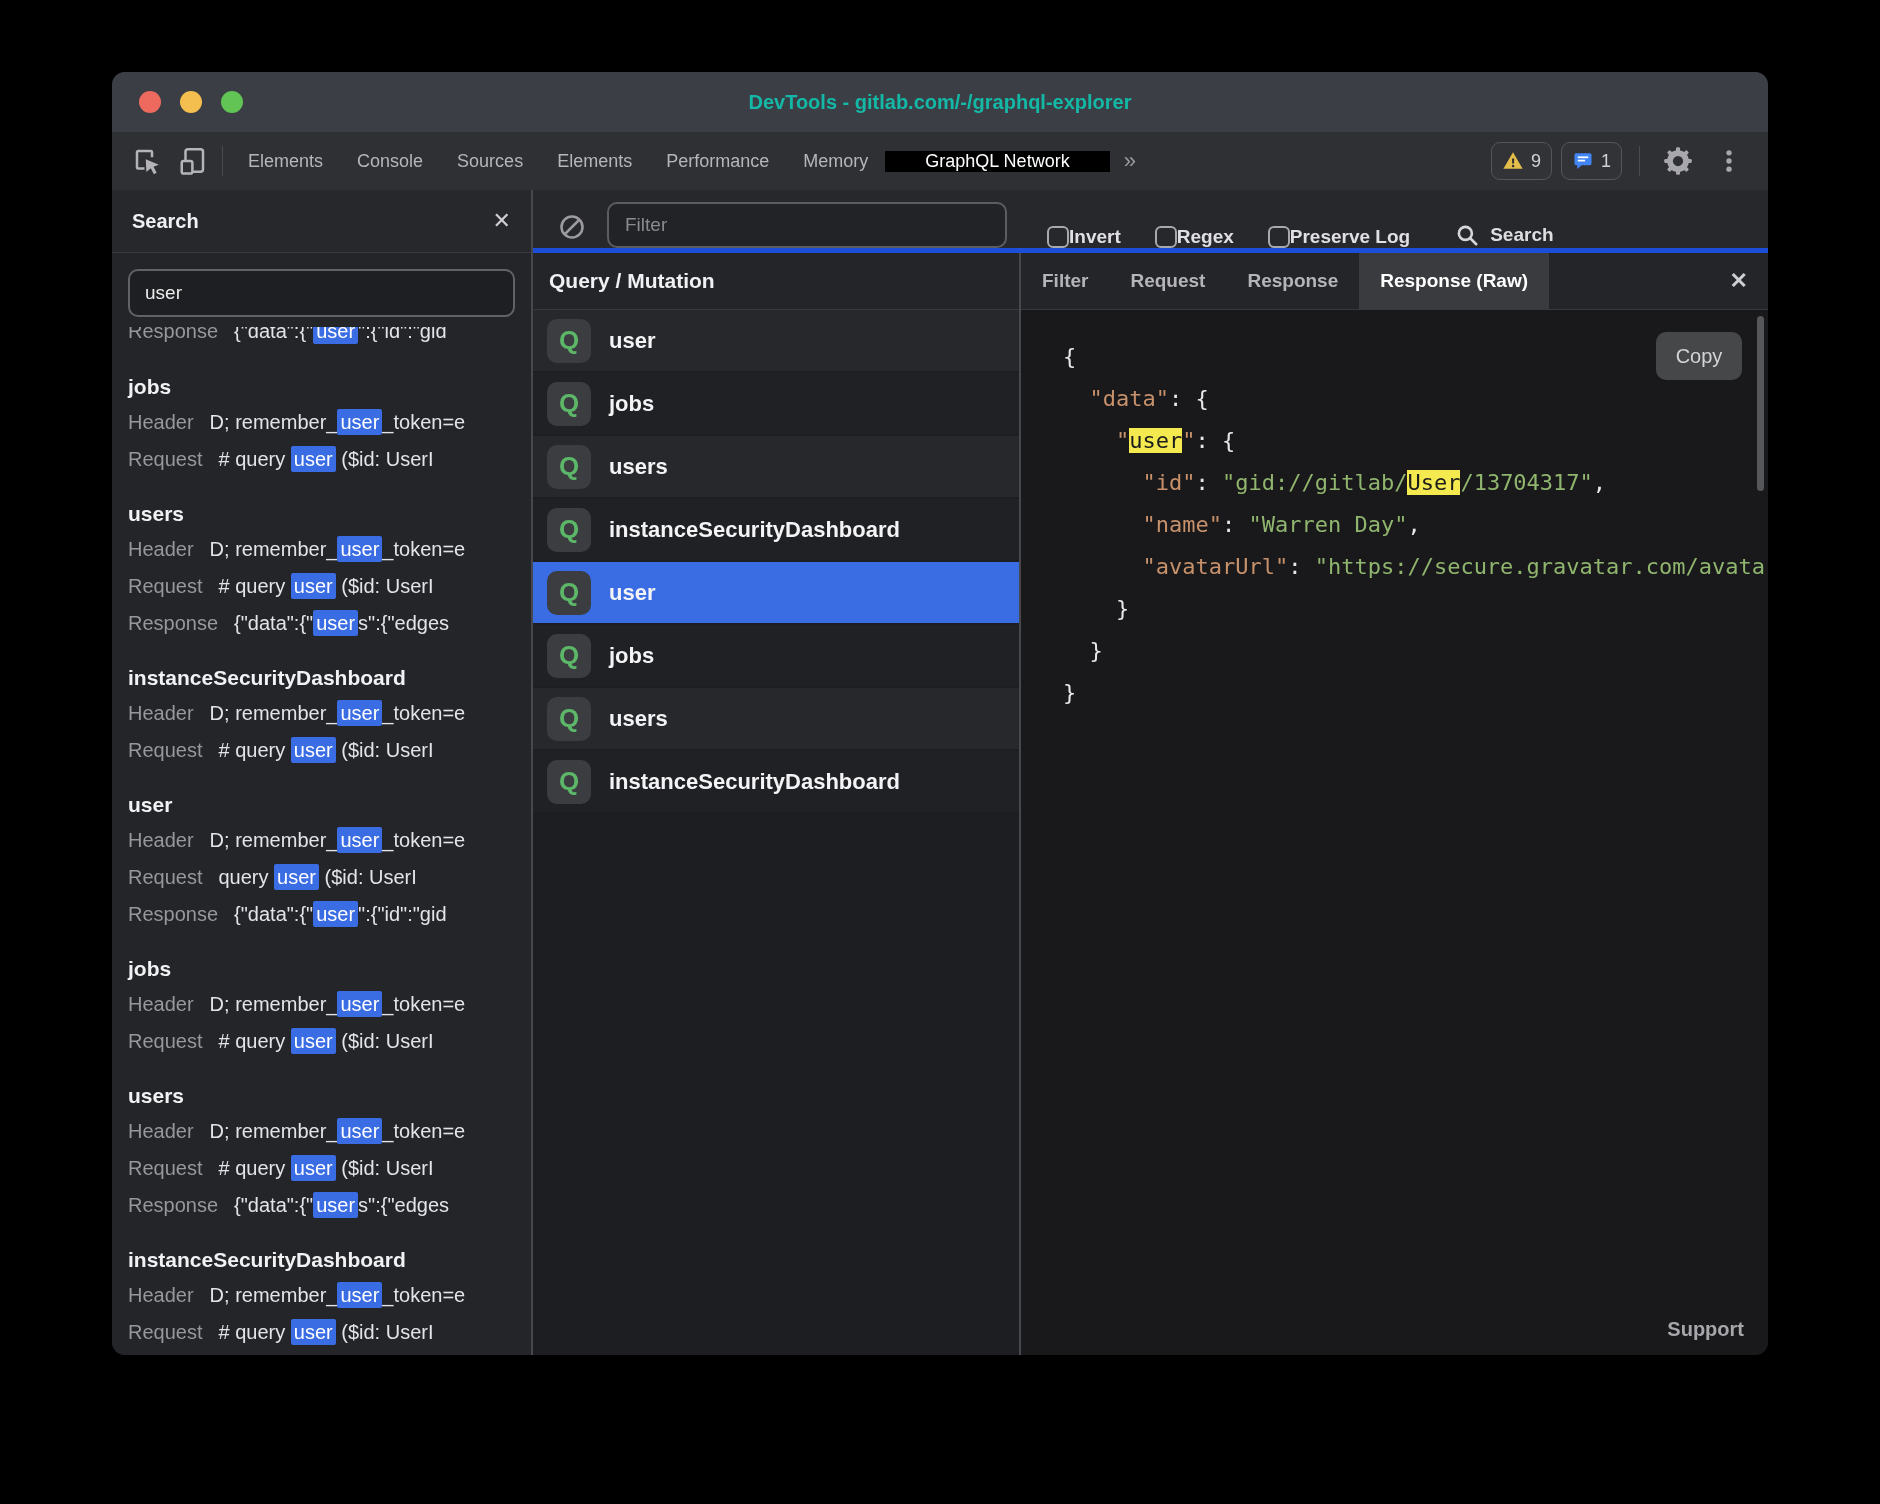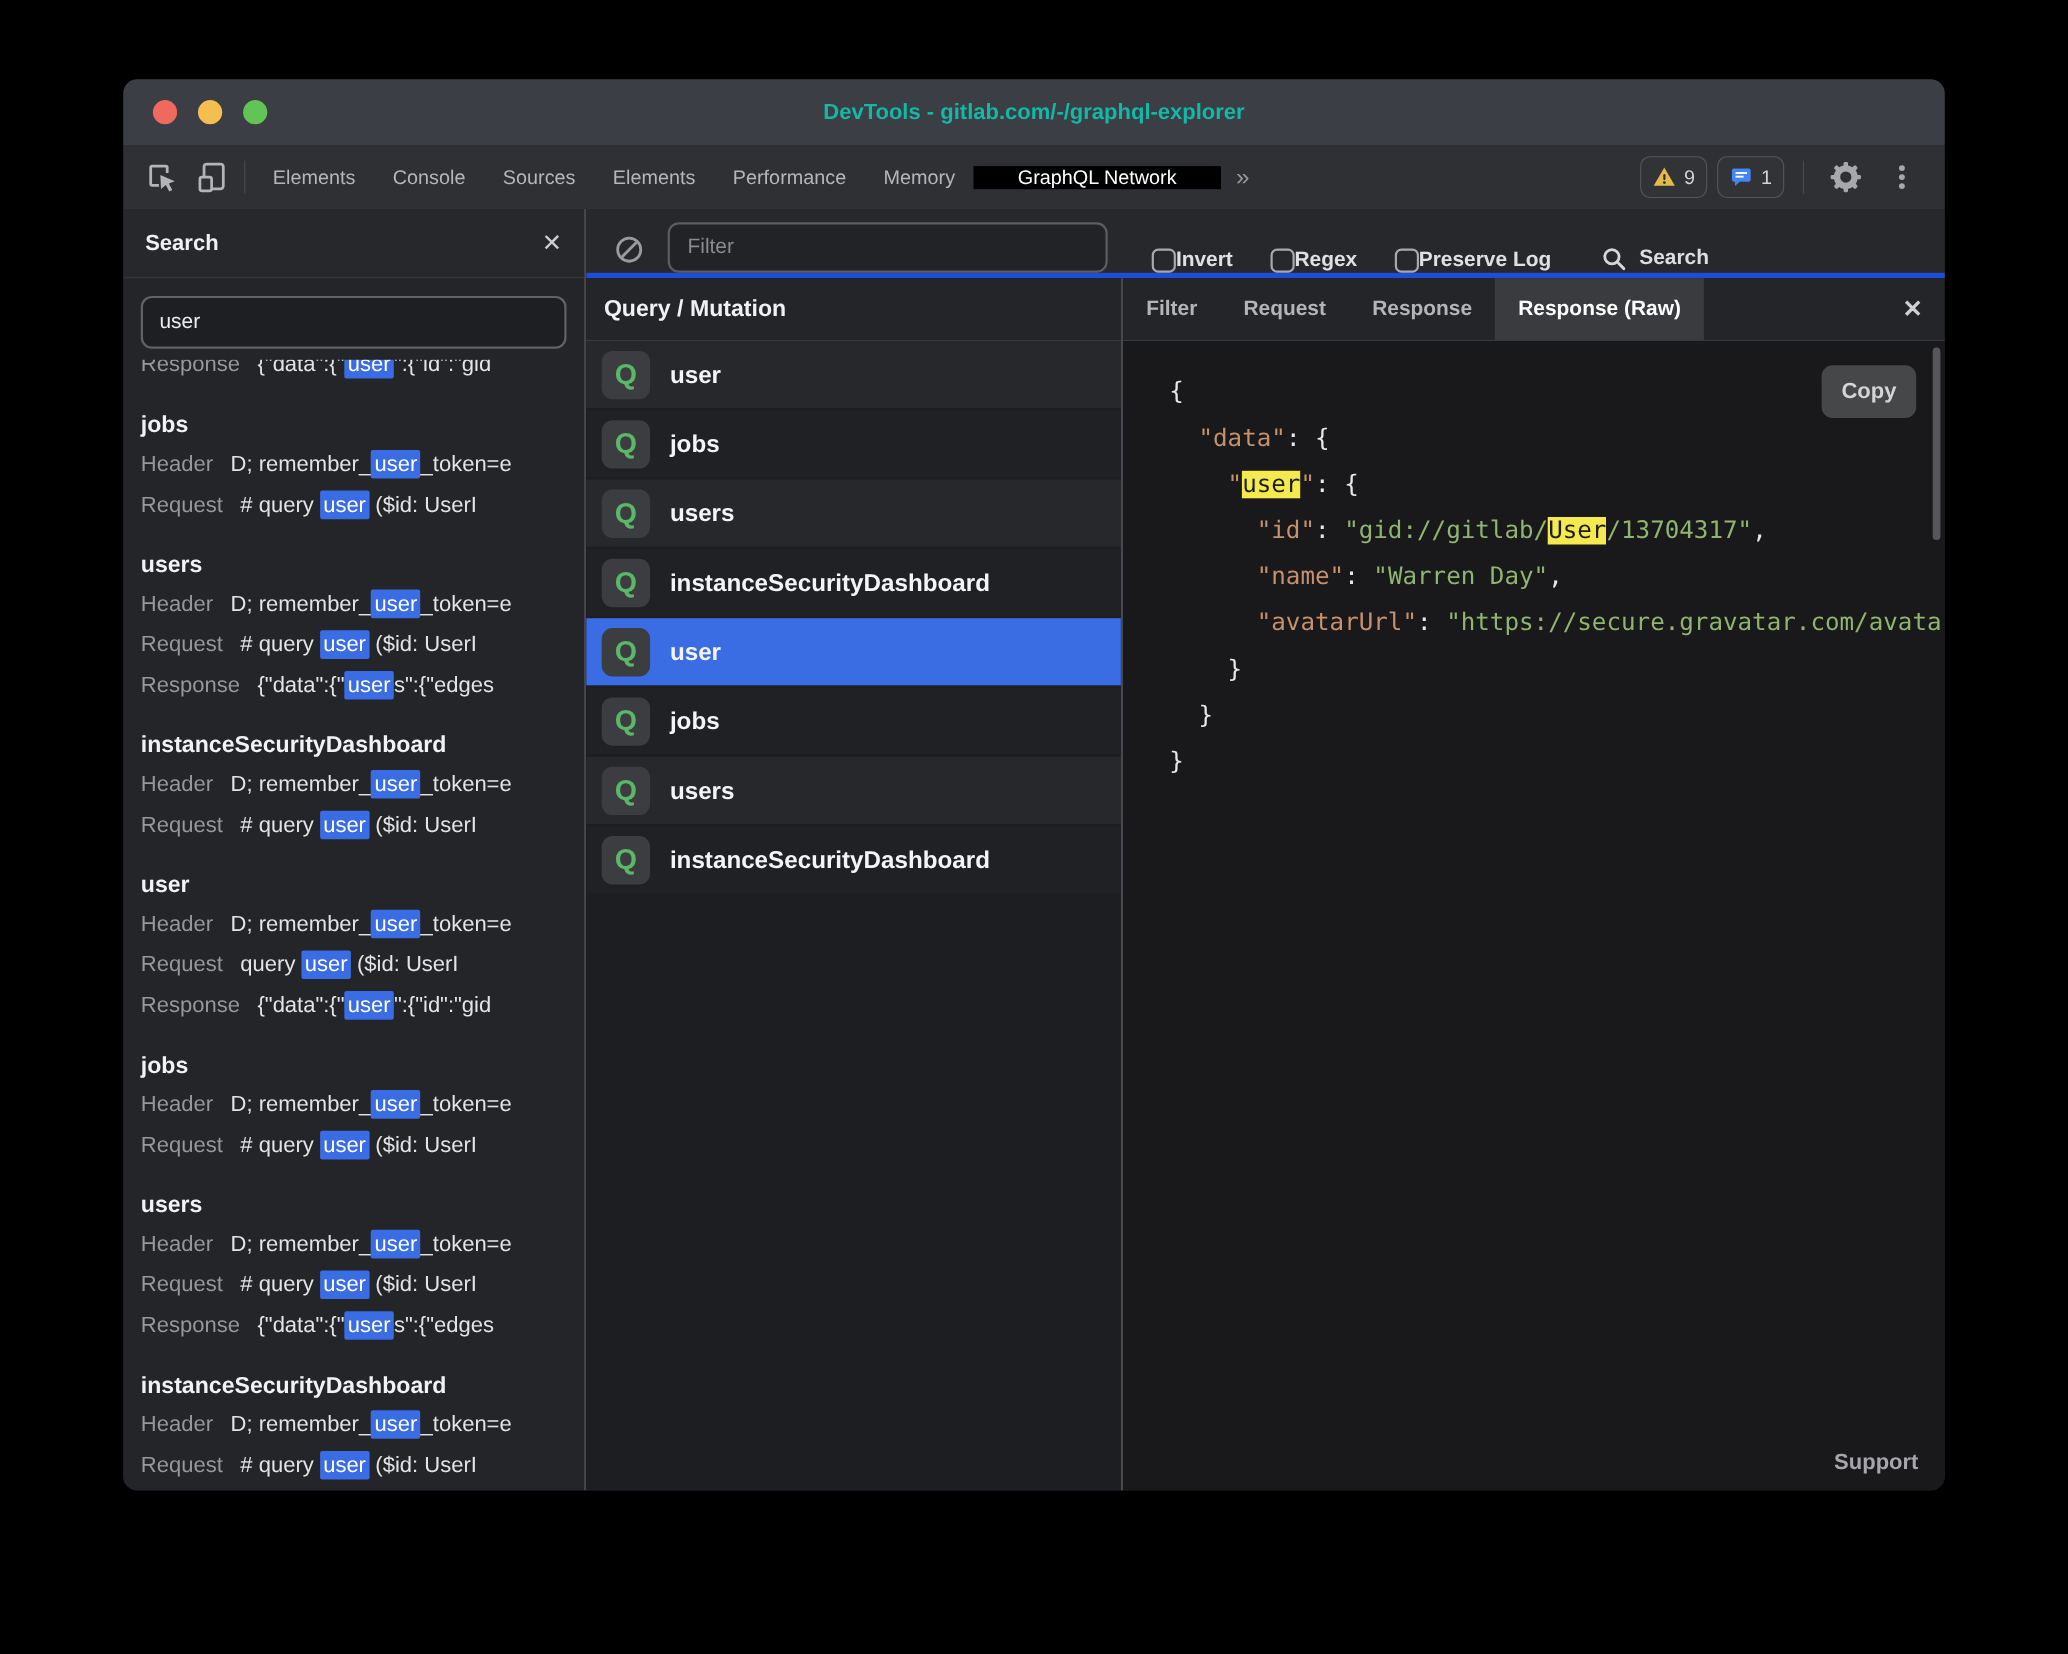--- a/index.html
+++ b/index.html
@@ -87,21 +87,21 @@
   .dp-content { flex:1; position:relative; overflow:hidden;
                 padding:26px 0 0 42px; }
   .jline { font-family:"DejaVu Sans Mono", monospace; font-size:22px; line-height:42px;
            white-space:pre; color:#e8e8ea; }
   .jkey { color:var(--json-key); }
   .jstr { color:var(--json-string); }
   .jpun { color:#e8e8ea; }
   .jhl { background:var(--match-yellow); color:#1c1c1c; }
   .copy-btn { position:absolute; top:22px; right:26px; width:86px; height:48px;
               background:#464749; border-radius:10px; color:#d4d4d6; font-size:20px;
-              font-weight:700; display:flex; align-items:center; justify-content:center; }
+              font-weight:400; display:flex; align-items:center; justify-content:center; }
   .support { position:absolute; bottom:14px; right:24px; color:#a6a6ab;
              font-size:20px; font-weight:700; }
   .dp-scroll { position:absolute; right:4px; top:6px; width:7px; height:175px;
                background:#56575a; border-radius:4px; }
 
   
   .rightside { flex:1; display:flex; flex-direction:column; min-width:0; }
   .filterrow { flex:0 0 63px; background:#27282c; border-bottom:5px solid #1d4ed8;
                display:flex; align-items:flex-end; padding-left:18px; }
   .filter-input { width:400px; height:46px; border:2px solid #5c5d61; border-radius:10px;

